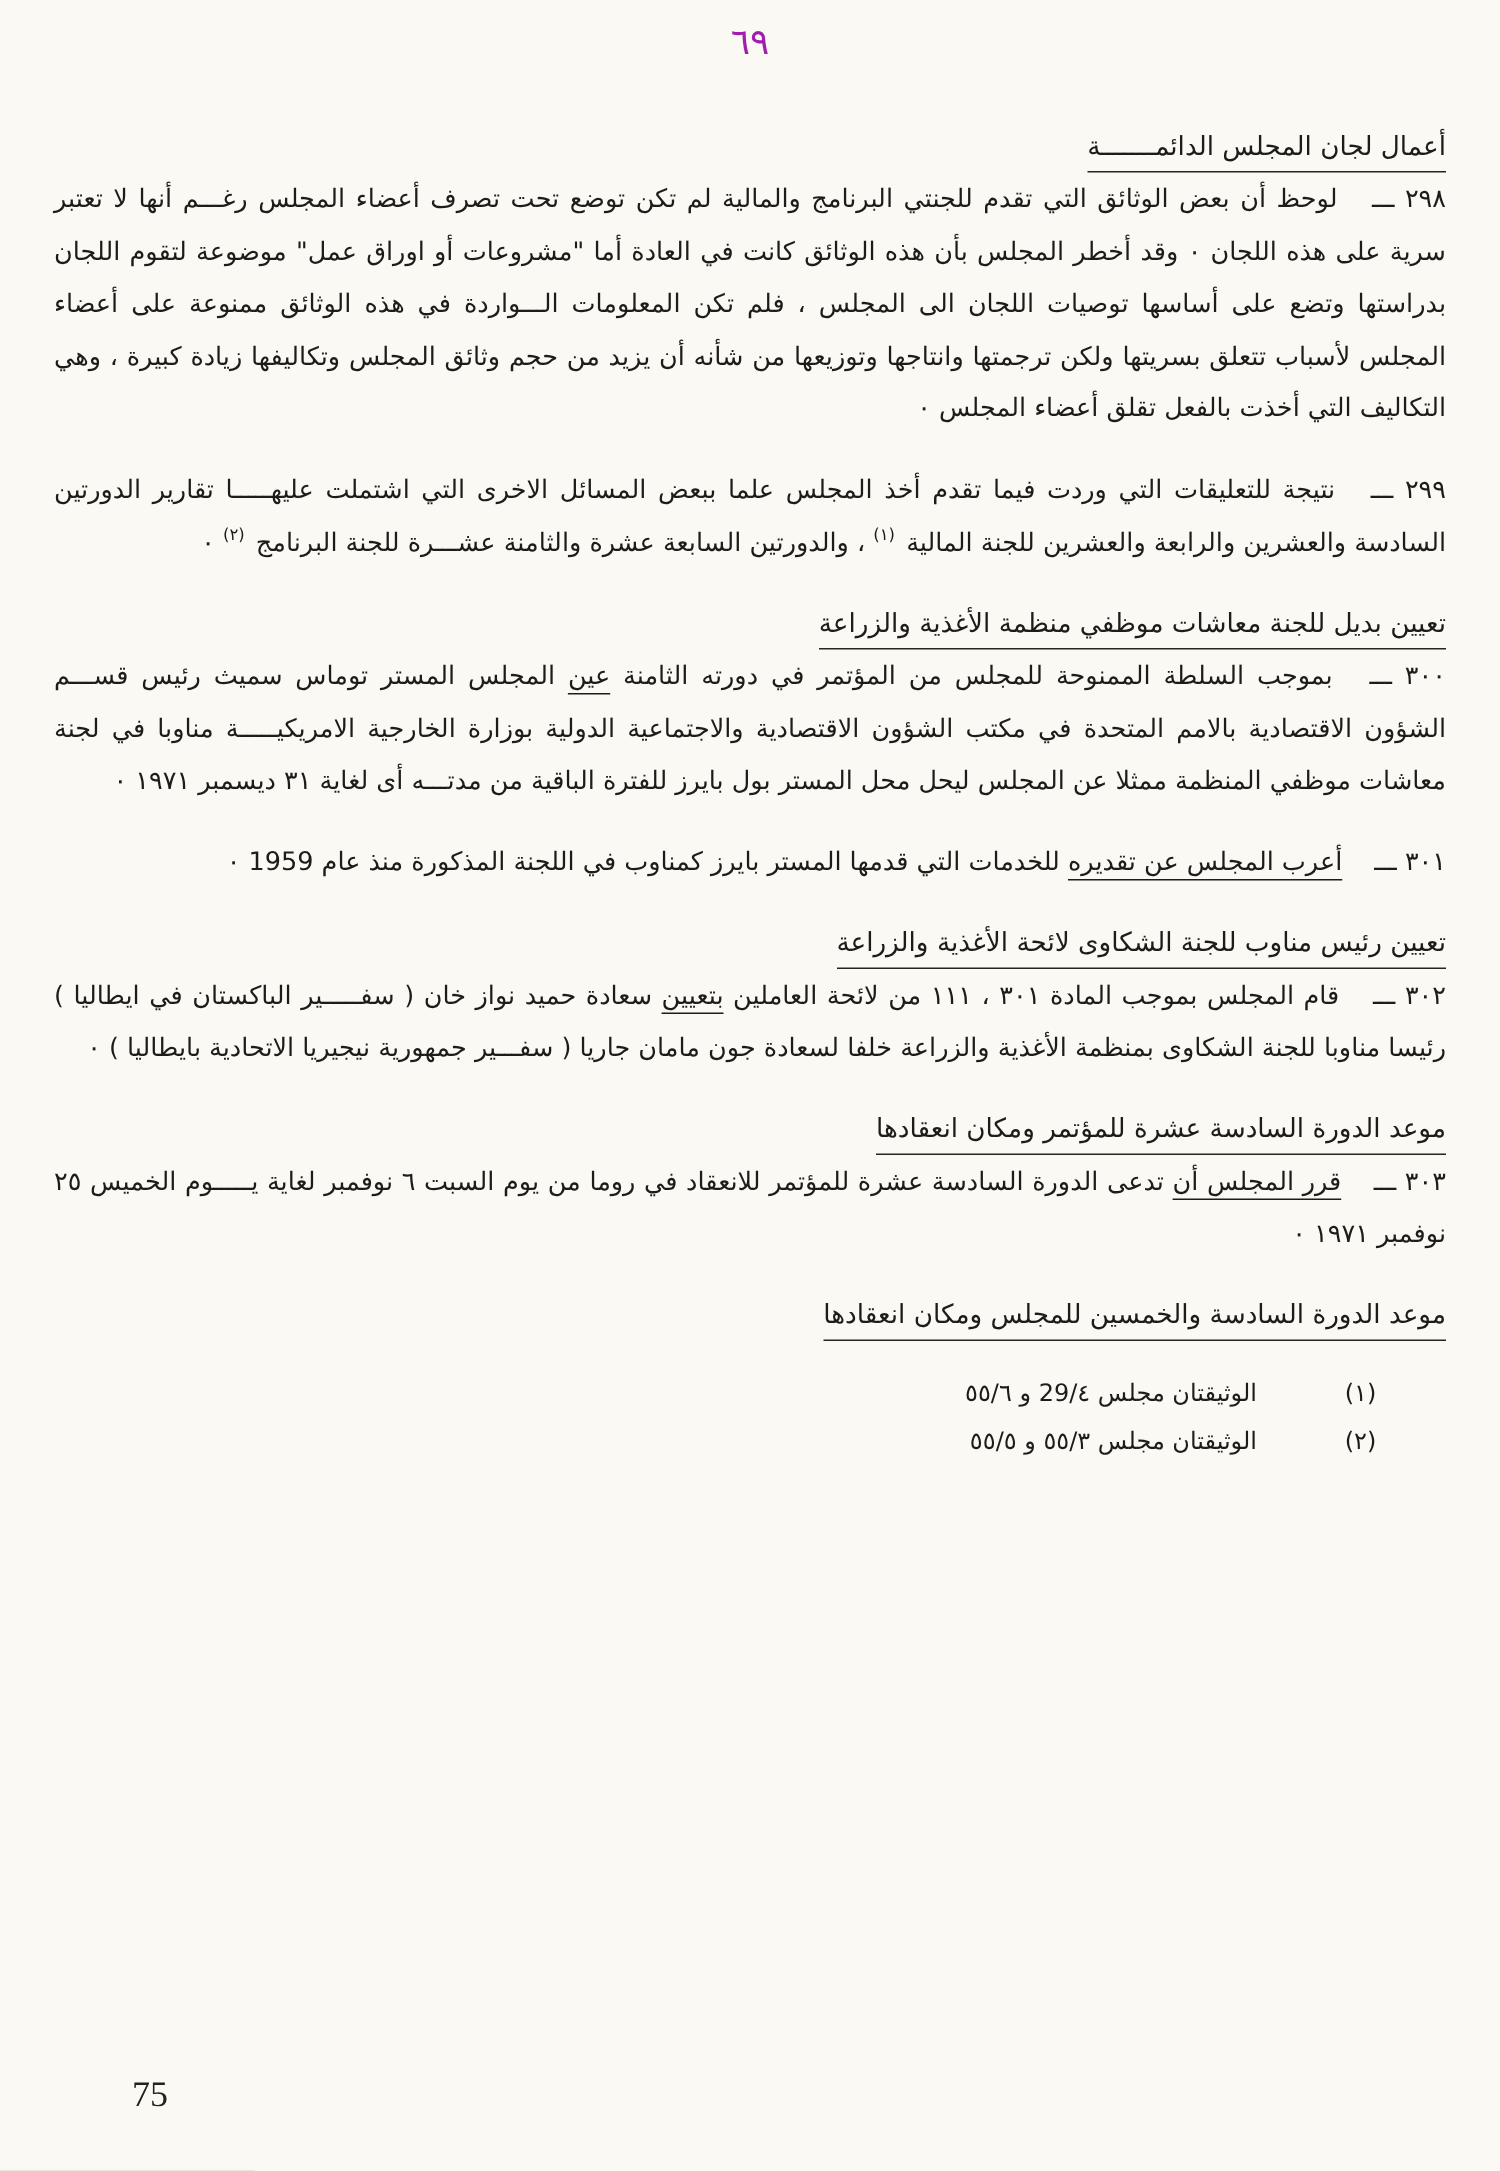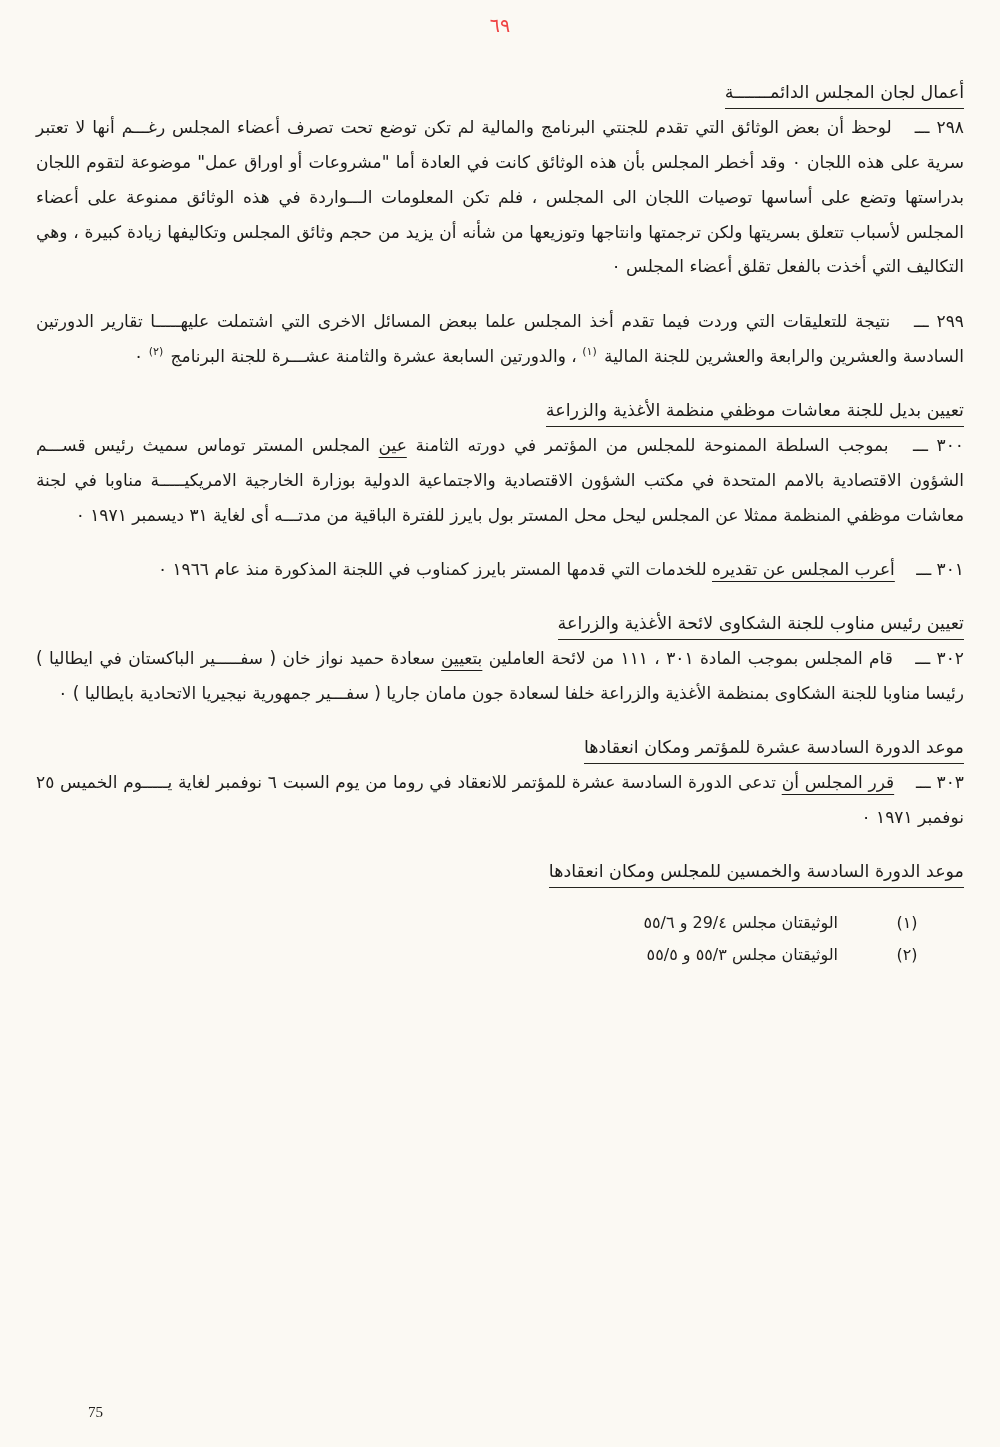--- a/index.html
+++ b/index.html
@@ -11,23 +11,23 @@
     position: relative;
     box-sizing: border-box;
     padding: 14px 36px 0 36px;
     direction: rtl;
     font-family: "DejaVu Sans", sans-serif;
     color: #1d1c1a;
     overflow: hidden;
   }
   .page-number-top {
     text-align: center;
-    font-size: 19px;
+    font-size: 24px;
     letter-spacing: 1px;
-    color: #ef4444;
+    color: #a21caf;
   }
   .content { margin-top: 46px; }
   .heading {
     font-size: 17.5px;
     margin: 26px 0 4px 0;
     font-weight: 500;
   }
   .heading .hu {
     border-bottom: 1.4px solid #26251f;
     padding-bottom: 6px;
@@ -53,23 +53,23 @@
     display: flex;
     flex-direction: row;
     justify-content: flex-start;
     gap: 48px;
     margin-right: 36px;
   }
   .fn-marker { min-width: 42px; text-align: center; }
   .page-number-bottom {
     position: absolute;
     left: 88px;
-    bottom: 26px;
+    bottom: 36px;
     font-family: "Liberation Serif", "DejaVu Serif", serif;
-    font-size: 15px;
+    font-size: 24px;
     color: #23221f;
     text-align: right;
   }
 </style>
 </head>
 <body>
 
 <div class="page">
 
   <div class="page-number-top">٦٩</div>
@@ -91,21 +91,21 @@
 
     <div class="heading"><span class="hu">تعيين بديل للجنة معاشات موظفي منظمة الأغذية والزراعة</span></div>
 
     <p class="para">
       <span class="pnum">٣٠٠ ـــ</span>
       <span>بموجب السلطة الممنوحة للمجلس من المؤتمر في دورته الثامنة </span><span class="u">عين</span><span> المجلس المستر توماس سميث رئيس قســـم الشؤون الاقتصادية بالامم المتحدة في مكتب الشؤون الاقتصادية والاجتماعية الدولية بوزارة الخارجية الامريكيـــــة مناوبا في لجنة معاشات موظفي المنظمة ممثلا عن المجلس ليحل محل المستر بول بايرز للفترة الباقية من مدتـــه أى لغاية ٣١ ديسمبر ١٩٧١ ٠</span>
     </p>
 
     <p class="para">
       <span class="pnum">٣٠١ ـــ</span>
-      <span class="u">أعرب المجلس عن تقديره</span><span> للخدمات التي قدمها المستر بايرز كمناوب في اللجنة المذكورة منذ عام ١٩٦٦ ٠</span>
+      <span class="u">أعرب المجلس عن تقديره</span><span> للخدمات التي قدمها المستر بايرز كمناوب في اللجنة المذكورة منذ عام 1959 ٠</span>
     </p>
 
     <div class="heading"><span class="hu">تعيين رئيس مناوب للجنة الشكاوى لائحة الأغذية والزراعة</span></div>
 
     <p class="para">
       <span class="pnum">٣٠٢ ـــ</span>
       <span>قام المجلس بموجب المادة ٣٠١ ، ١١١ من لائحة العاملين </span><span class="u">بتعيين</span><span> سعادة حميد نواز خان ( سفـــــير الباكستان في ايطاليا ) رئيسا مناوبا للجنة الشكاوى بمنظمة الأغذية والزراعة خلفا لسعادة جون مامان جاريا ( سفـــير جمهورية نيجيريا الاتحادية بايطاليا ) ٠</span>
     </p>
 
     <div class="heading"><span class="hu">موعد الدورة السادسة عشرة للمؤتمر ومكان انعقادها</span></div>

